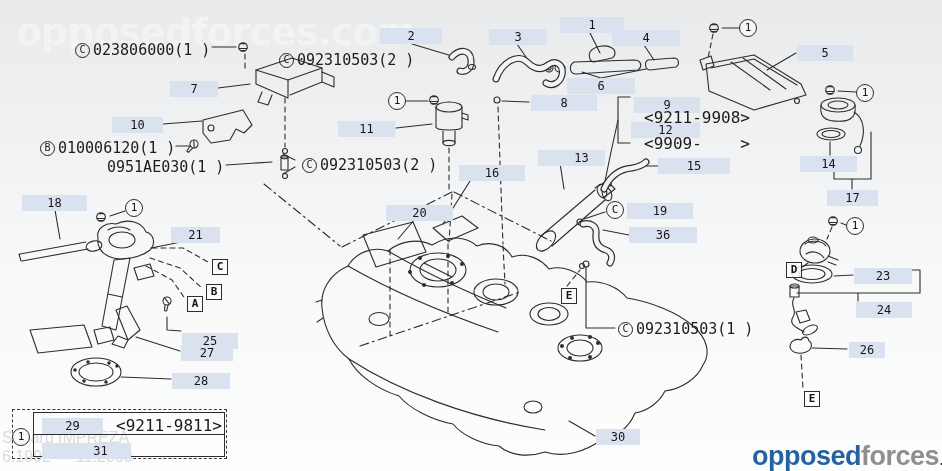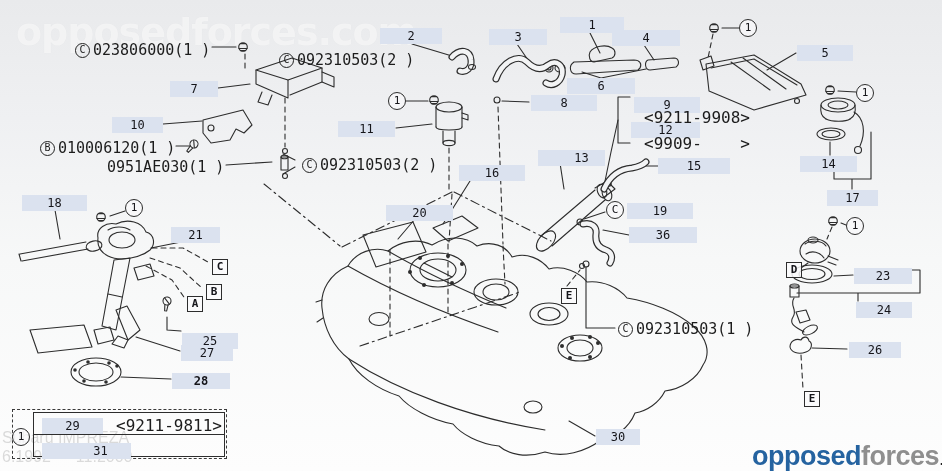--- a/index.html
+++ b/index.html
@@ -318,23 +318,23 @@
     <div class="co" style="left: 459px; top: 165px; width: 66px;">16</div>
     <div class="co" style="left: 827px; top: 190px; width: 51px;">17</div>
     <div class="co" style="left: 22px; top: 195px; width: 65px;">18</div>
     <div class="co" style="left: 627px; top: 203px; width: 66px;">19</div>
     <div class="co" style="left: 386px; top: 205px; width: 67px;">20</div>
     <div class="co" style="left: 171px; top: 227px; width: 49px;">21</div>
     <div class="co" style="left: 629px; top: 227px; width: 68px;">36</div>
     <div class="co" style="left: 854px; top: 268px; width: 58px;">23</div>
     <div class="co" style="left: 856px; top: 302px; width: 56px;">24</div>
     <div class="co" style="left: 182px; top: 333px; width: 56px;">25</div>
-    <div class="co" style="left: 849px; top: 342px; width: 52px;">26</div>
+    <div class="co" style="left: 849px; top: 342px; width: 36px;">26</div>
     <div class="co" style="left: 181px; top: 345px; width: 52px;">27</div>
-    <div class="co" style="left: 172px; top: 373px; width: 58px; font-weight: bold;">28</div>
+    <div class="co" style="left: 172px; top: 373px; width: 58px;">28</div>
     <div class="co" style="left: 596px; top: 429px; width: 44px;">30</div>
     <div class="refbox" style="left: 187px; top: 296px;">A</div>
     <div class="refbox" style="left: 206px; top: 284px;">B</div>
     <div class="refbox" style="left: 212px; top: 259px;">C</div>
     <div class="refbox" style="left: 786px; top: 262px;">D</div>
     <div class="refbox" style="left: 561px; top: 288px;">E</div>
     <div class="refbox" style="left: 804px; top: 391px;">E</div>
     <div class="circ" style="left: 388px; top: 92px;">1</div>
     <div class="circ" style="left: 739px; top: 19px;">1</div>
     <div class="circ" style="left: 856px; top: 84px;">1</div>

